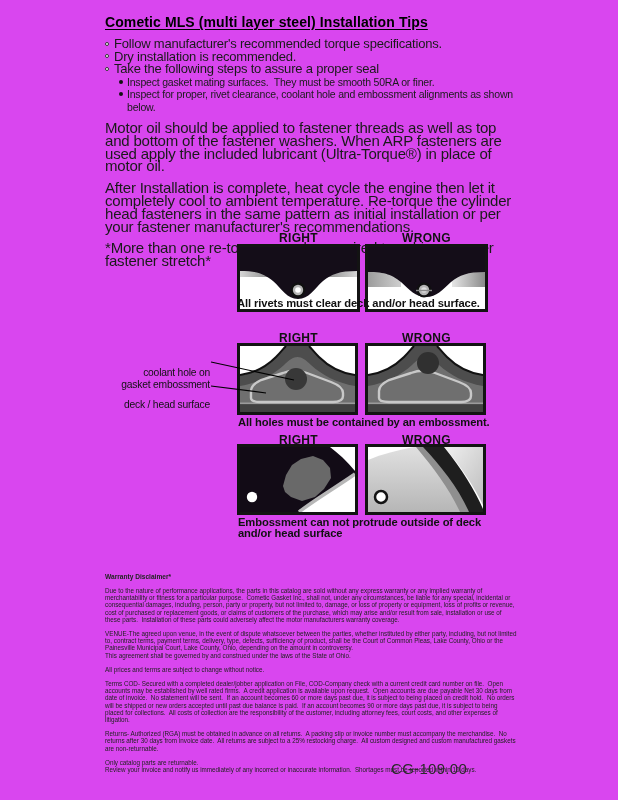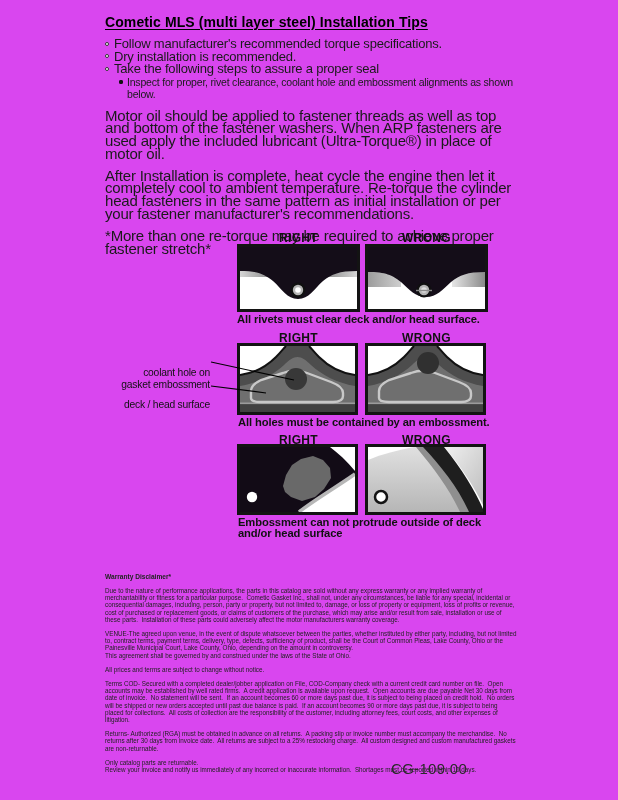--- a/index.html
+++ b/index.html
@@ -56,21 +56,21 @@
 <body>
 
 <div class="page">
 
   <div class="topblock">
     <div class="title">Cometic MLS (multi layer steel) Installation Tips</div>
 
     <div class="brow"><span class="ring"></span><span>Follow manufacturer's recommended torque specifications.</span></div>
     <div class="brow"><span class="ring"></span><span>Dry installation is recommended.</span></div>
     <div class="brow"><span class="ring"></span><span>Take the following steps to assure a proper seal</span></div>
-    <div class="srow"><span class="dot"></span></div>
+    <div class="srow"><span class="dot"></span><span>Inspect gasket mating surfaces.  They must be smooth 50RA or finer.</span></div>
     <div class="srow"><span class="dot"></span><span>Inspect for proper, rivet clearance, coolant hole and embossment alignments as shown below.</span></div>
 
     <div class="para">Motor oil should be applied to fastener threads as well as top and bottom of the fastener washers. When ARP fasteners are used apply the included lubricant (Ultra-Torque®) in place of motor oil.</div>
     <div class="para">After Installation is complete, heat cycle the engine then let it completely cool to ambient temperature. Re-torque the cylinder head fasteners in the same pattern as initial installation or per your fastener manufacturer's recommendations.</div>
     <div class="para">*More than one re-torque may be required to achieve proper fastener stretch*</div>
   </div>
 
   <div class="dlabel" style="left:237px; top:231px;">RIGHT</div>
   <div class="dlabel" style="left:365px; top:231px;">WRONG</div>
 
@@ -106,21 +106,21 @@
     </defs>
     <rect x="0" y="25" width="33" height="15" fill="url(#g2a)"></rect>
     <rect x="84" y="25" width="33" height="15" fill="url(#g2b)"></rect>
     <path d="M0,0 H117 V25 C99,25 92,28 83,35 C74,43 69,50 58,50 C47,50 42,43 33,35 C24,28 18,25 0,25 Z" fill="#140d18"></path>
     <circle cx="56" cy="43" r="7.5" fill="#101010"></circle>
     <circle cx="56" cy="43" r="5.2" fill="#b5b5b5"></circle>
     <circle cx="56" cy="43" r="2.8" fill="#dedede"></circle>
     <line x1="48" y1="43.5" x2="64" y2="43.5" stroke="#8a8a8a" stroke-width="1.4"></line>
   </svg>
 
-  <div class="caption" style="left:237px; top:314px;">All rivets must clear deck and/or head surface.</div>
+  <div class="caption" style="left:237px; top:298px;">All rivets must clear deck and/or head surface.</div>
 
   <div class="dlabel" style="left:237px; top:331px;">RIGHT</div>
   <div class="dlabel" style="left:365px; top:331px;">WRONG</div>
 
   <div class="sidelabel" style="top:346px;">
     <div>coolant hole on</div>
     <div>deck / head surface</div>
   </div>
   <div class="sidelabel" style="top:380px;">gasket embossment</div>
 

